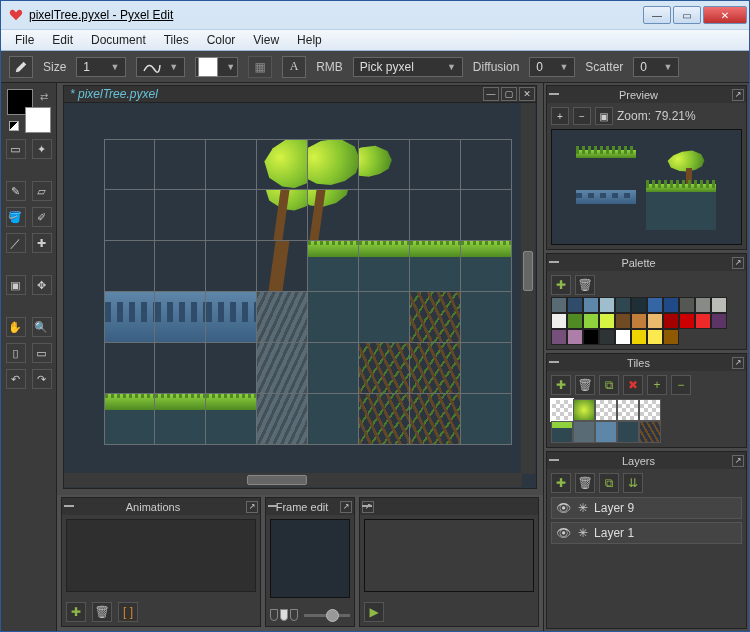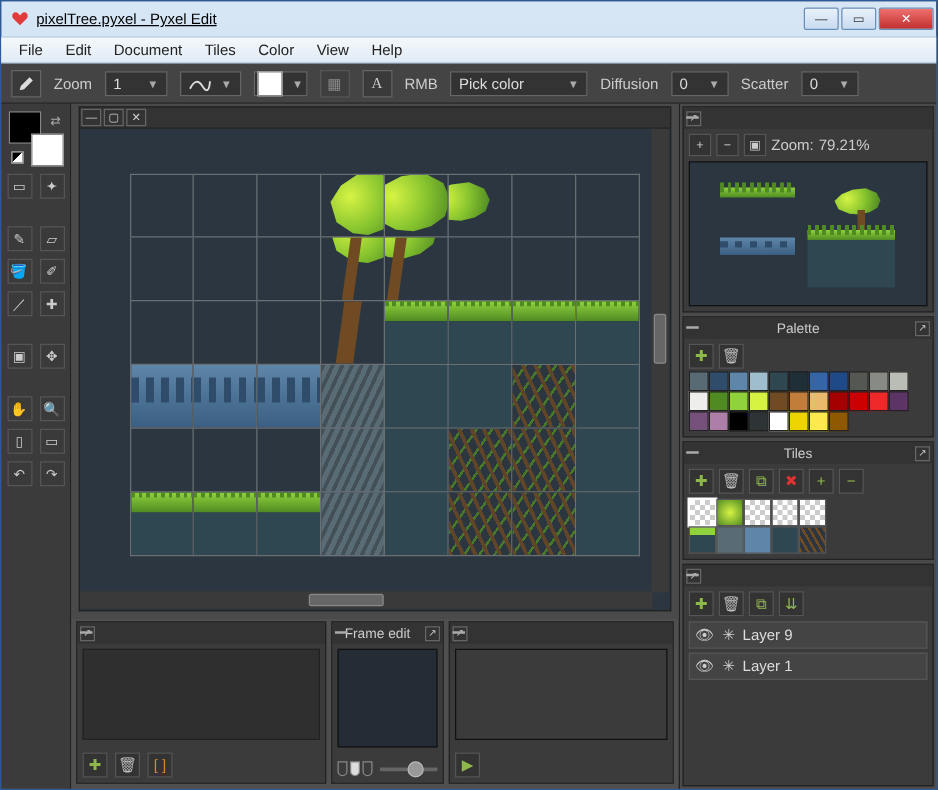--- a/index.html
+++ b/index.html
@@ -146,40 +146,40 @@
     <div class="menuitem">Help</div>
   </div>
 
   <div class="app">
     <div class="toolbar">
       <span class="tbox">
         <svg width="14" height="14" viewBox="0 0 16 16">
             <path fill="#ddd" d="M2 14l1-4 8-8 3 3-8 8z"></path>
           </svg>
       </span>
-      <span class="tool-label">Zoom</span>
+      <span class="tool-label">Size</span>
       <div class="dd">
           <span>1</span>
           <span class="caret">▼</span>
         </div>
       <div class="dd" style="min-width:38px">
           <svg width="18" height="12">
             <path d="M1 10 Q6 0 11 8 T17 4" stroke="#ddd" fill="none" stroke-width="1.5"></path>
           </svg>
           <span class="caret">▼</span>
         </div>
       <div class="dd" style="min-width:28px;padding:2px">
           <span class="swatch" style="background:#fff"></span>
           <span class="caret">▼</span>
         </div>
       <span class="tbox" style="opacity:.5">▦</span>
       <span class="tbox" style="font-family:serif">A</span>
       <span class="tool-label">RMB</span>
       <div class="dd" style="min-width:110px">
-          <span>Pick color</span>
+          <span>Pick pyxel</span>
           <span class="caret">▼</span>
         </div>
       <span class="tool-label">Diffusion</span>
       <div class="dd" style="min-width:46px">
           <span>0</span>
           <span class="caret">▼</span>
         </div>
       <span class="tool-label">Scatter</span>
       <div class="dd" style="min-width:46px">
           <span>0</span>
@@ -230,20 +230,21 @@
         <div class="trow">
             <span class="tb">↶</span>
             <span class="tb">↷</span>
           </div>
       </div>
 
       <div class="center">
         <div class="doc-area">
           <div class="doc-window">
             <div class="doc-head">
+              <span class="name">* pixelTree.pyxel</span>
               <span class="ctl">—</span>
               <span class="ctl">▢</span>
               <span class="ctl">✕</span>
             </div>
             <div class="canvas-wrap">
               <div class="canvas">
 
                 <div class="gridrow">
                   <div class="tile sky"></div>
                     <div class="tile sky"></div>
@@ -347,20 +348,21 @@
                   <div class="th"></div>
                 </div>
             </div>
           </div>
         </div>
 
         <div class="bottom">
           <div class="panel anim">
             <div class="panel-h">
                 <span class="min"></span>
+                <span class="t">Animations</span>
                 <span class="pop">↗</span>
               </div>
             <div class="panel-body">
               <div class="anim-list"></div>
               <div class="anim-foot">
                 <span class="ib">✚</span>
                 <span class="ib" style="color:#bbb">🗑</span>
                 <span class="ib" style="color:#d28a2a">[ ]</span>
               </div>
             </div>
@@ -399,20 +401,21 @@
                 </div>
             </div>
           </div>
         </div>
       </div>
 
       <div class="rightcol">
         <div class="rpanel">
           <div class="panel-h">
               <span class="min"></span>
+              <span class="t">Preview</span>
               <span class="pop">↗</span>
             </div>
           <div class="preview-body">
             <div class="preview-bar">
               <span class="zbtn">+</span>
               <span class="zbtn">−</span>
               <span class="zbtn">▣</span>
               <span>Zoom:</span>
               <span>79.21%</span>
             </div>
@@ -499,20 +502,21 @@
               <div class="tt" style="background:#5e86a8"></div>
               <div class="tt" style="background:#2e4750"></div>
               <div class="tt" style="background:repeating-linear-gradient(60deg,#6f4a22 0 2px,#2b3641 2px 5px)"></div>
             </div>
           </div>
         </div>
 
         <div class="rpanel" style="flex:1">
           <div class="panel-h">
               <span class="min"></span>
+              <span class="t">Layers</span>
               <span class="pop">↗</span>
             </div>
           <div class="layers-body">
             <div class="layer-bar">
               <span class="ib">✚</span>
               <span class="ib" style="color:#bbb">🗑</span>
               <span class="ib">⧉</span>
               <span class="ib">⇊</span>
             </div>
             <div class="layer">

